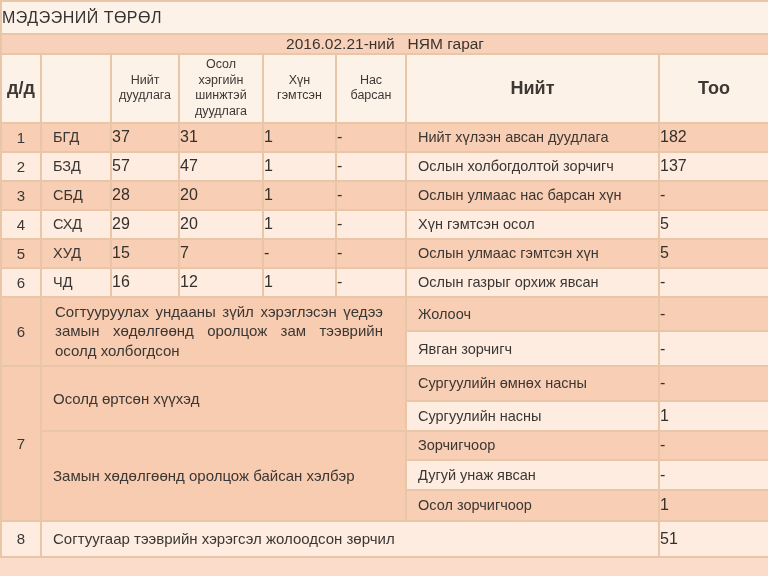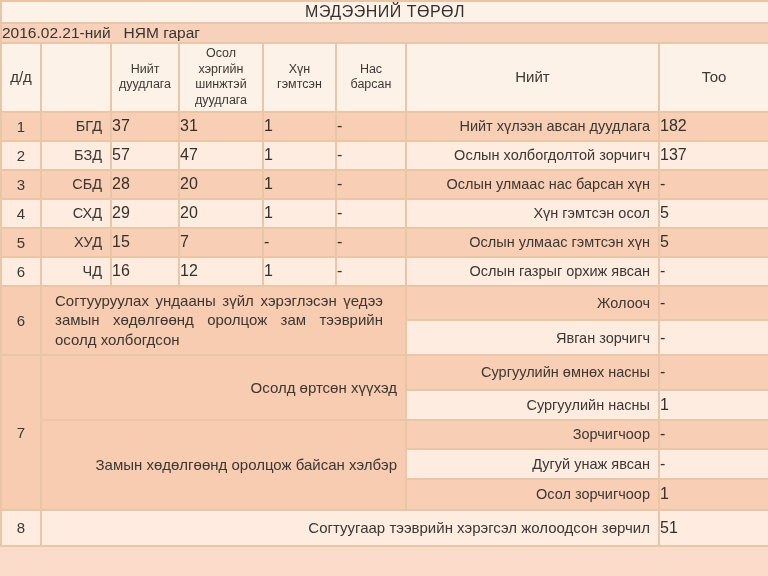--- a/index.html
+++ b/index.html
@@ -22,37 +22,37 @@
     overflow:hidden;
   }
   
   .cream  { background:#fdf2e8; }
   .datebg { background:#f8d1ba; }
   .dark   { background:#f8ceb4; }
   .light  { background:#fdecdf; }
   .secbg  { background:#f8ccb1; }
 
   .title-row td {
-    height:22px; text-align:center;
+    height:33px; 
     font-size:16px; letter-spacing:.5px; font-weight:400;
     color:#353130;
   }
   .date-row td {
-    height:15px; font-size:15.5px;
+    height:15px; text-align:center; font-size:15.5px;
     white-space:pre; color:#3a3430;
   }
   .head-row td {
     height:53px; text-align:center;
     font-size:12.5px; line-height:1.25; color:#3d3834;
     padding:2px 3px;
   }
-  .head-row td.big { font-size:15px; }
+  .head-row td.big { font-size:18px;font-weight:bold; }
   td.c  { text-align:center; }
   td.num { font-size:16px; color:#34302c; }
-  td.lbl { text-align:right; padding:2px 8px 2px 11px; font-size:14.5px; }
+  td.lbl { text-align:left; padding:2px 8px 2px 11px; font-size:14.5px; }
   td.seclbl {
     text-align:justify; text-align-last:left;
     padding:4px 22px 4px 13px; font-size:15px; line-height:1.32;
   }
   tr.r { height:29px; }
   tr.h33 { height:33px; }
   tr.h35 { height:35px; }
   tr.h30 { height:30px; }
   tr.h29 { height:29px; }
   tr.h31 { height:31px; }

